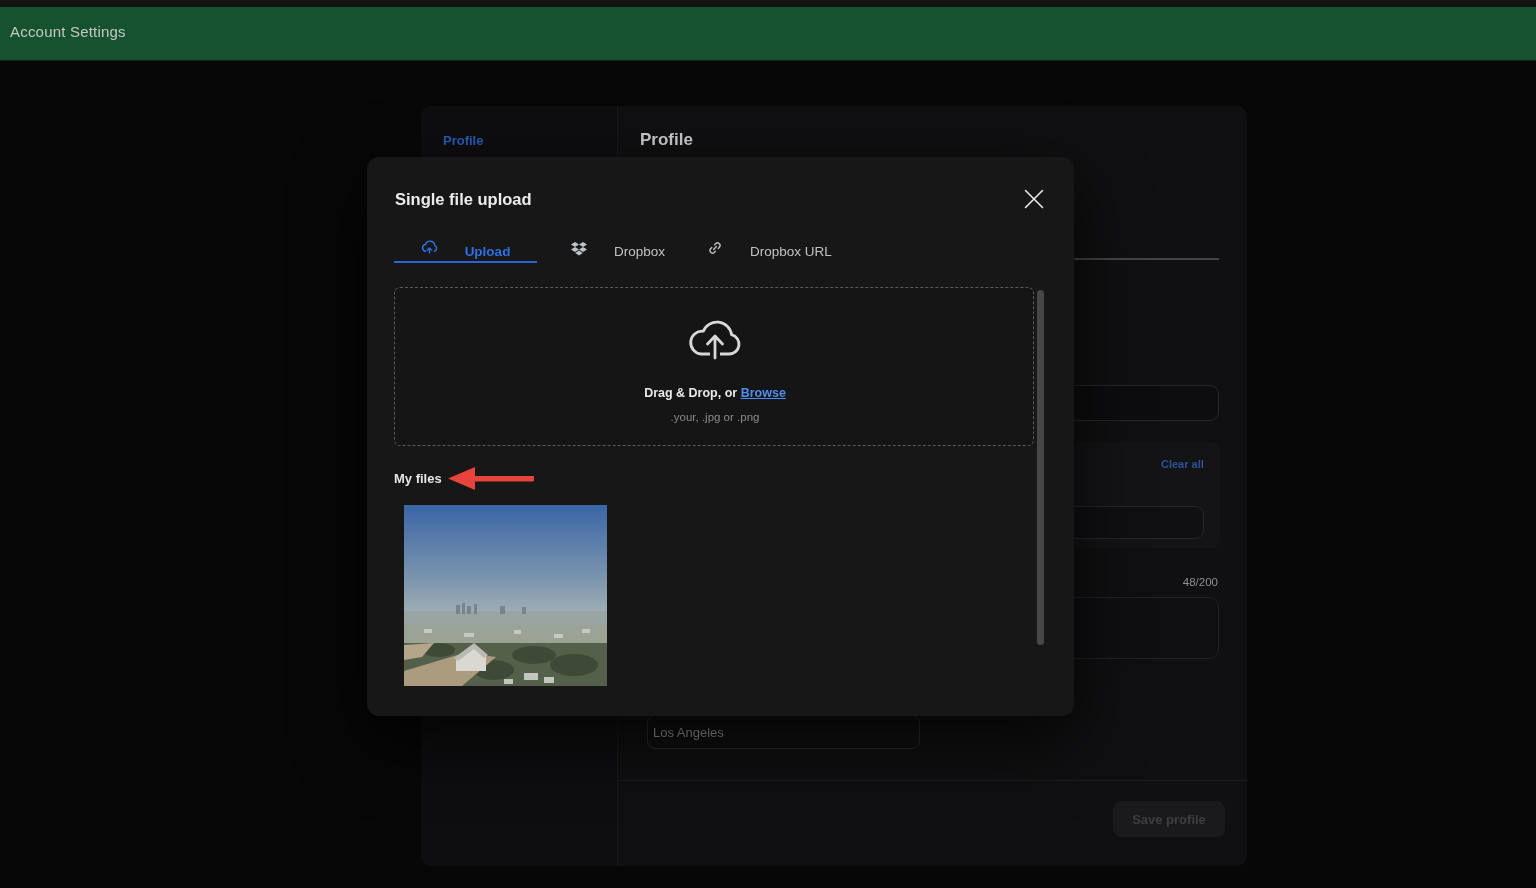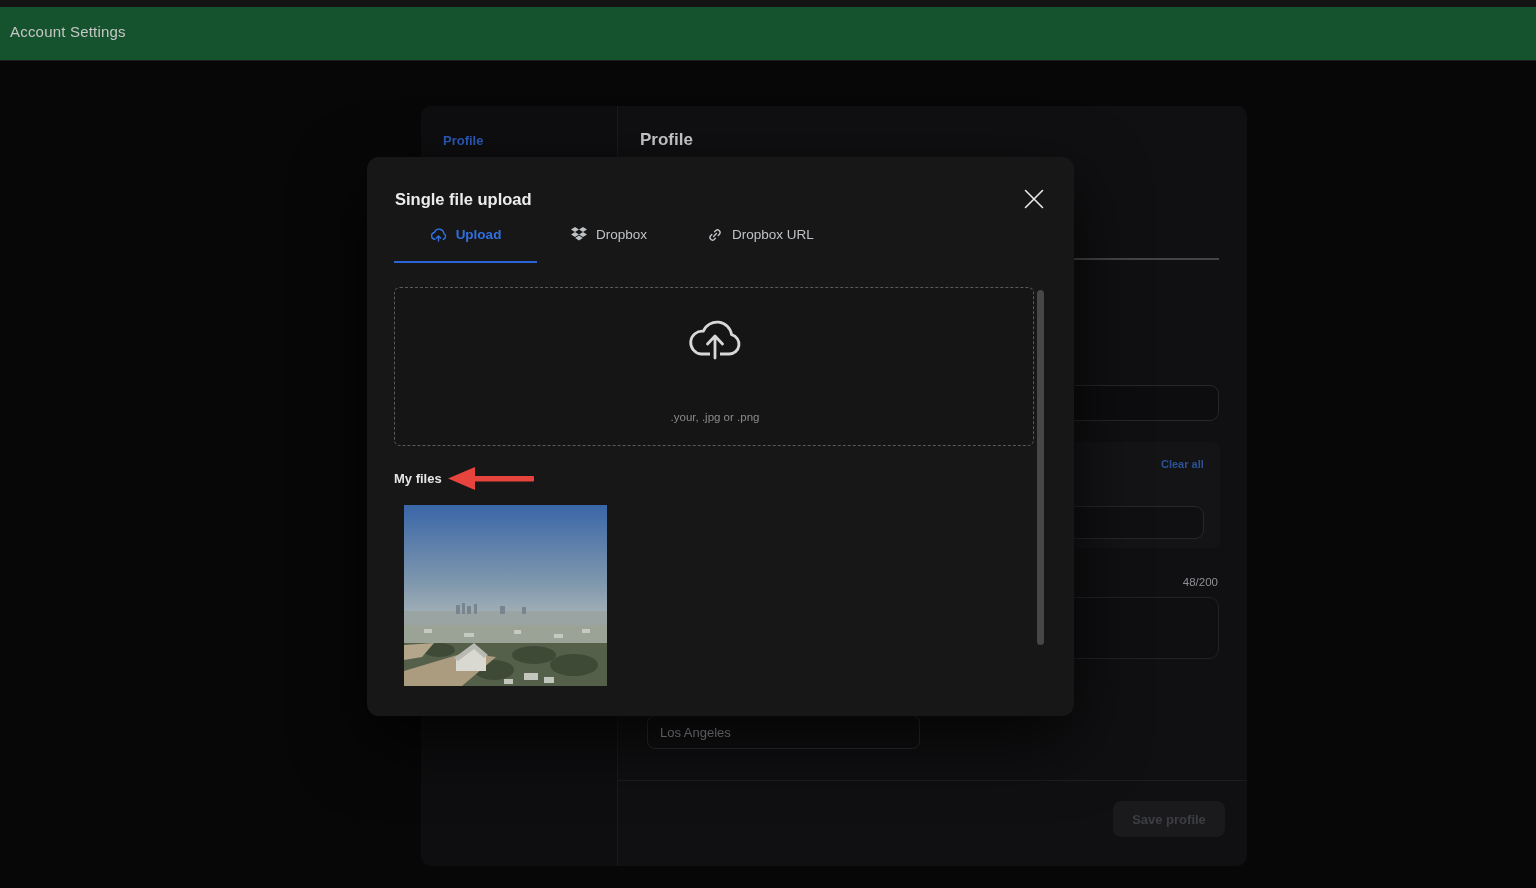--- a/index.html
+++ b/index.html
@@ -28,37 +28,37 @@
                  background:#141417; border-radius:8px; }
   .clear-all   { position:absolute; left:740px; top:352px; font-size:11px; font-weight:700; color:#2c5296; cursor:pointer; }
   .frag-input2 { position:absolute; left:560px; top:400px; width:223px; height:33px;
                  border:1px solid #27272a; border-radius:9px; background:#101013; }
   .char-counter{ position:absolute; left:749px; top:470px; width:48px; text-align:right;
                  font-size:11.5px; font-weight:400; color:#8f9094; }
   .frag-textarea{ position:absolute; left:560px; top:491px; width:238px; height:62px;
                  border:1px solid #232326; border-radius:10px; background:#0f0f12; }
   .city-input  { position:absolute; left:226px; top:609px; width:273px; height:34px;
                  border:1px solid #2c2c2e; border-radius:8px; background:transparent;
-                 color:#989ba0; font-size:13px; padding:0 12px; outline:none;
+                 color:#989ba0; font-size:13px; padding:0 5px; outline:none;
                  font-family:"Liberation Sans", sans-serif; }
   .footer-divider{ position:absolute; left:197px; top:674px; width:629px; height:1px; background:#1d1d1f; }
   .save-btn    { position:absolute; left:692px; top:695px; width:112px; height:36px;
                  background:#1a1a1c; color:#3d3e42; font-size:13px; font-weight:700;
                  border:none; border-radius:8px; cursor:default; font-family:"Liberation Sans", sans-serif; }
 
   
   .modal { position:absolute; left:367px; top:157px; width:707px; height:559px;
            background:#171717; border-radius:12px; z-index:10;
            box-shadow:0 24px 70px rgba(0,0,0,.75); }
   .modal-title { position:absolute; left:28px; top:33px; font-size:16.5px; font-weight:700; color:#ececed; }
   .modal-close { position:absolute; left:653px; top:29px; width:28px; height:28px; cursor:pointer;
                  display:flex; align-items:center; justify-content:center; background:none; border:none; }
 
   .tabs { position:absolute; left:0; top:70px; width:707px; height:36px; }
-  .tab  { position:absolute; top:0; height:32px; display:flex; align-items:flex-start; gap:9px;
+  .tab  { position:absolute; top:0; height:32px; display:flex; align-items:flex-end; gap:27px;
           font-size:13.5px; cursor:pointer; }
   .tab-upload  { left:27px; width:143px; justify-content:center; color:#2f6fe0; font-weight:600; }
   .tab-dropbox { left:204px; color:#bfc2c6; }
   .tab-import  { left:340px; color:#bfc2c6; }
   .tab-underline { position:absolute; left:27px; top:34px; width:143px; height:2px; background:#2b63d9; }
 
   .dropzone { position:absolute; left:27px; top:130px; width:640px; height:159px;
               border:1px dashed #5a5a5a; border-radius:6px; background:#151515; cursor:pointer; }
   .dz-icon  { position:absolute; left:289px; top:26px; }
   .dz-text  { position:absolute; left:0; top:98px; width:640px; text-align:center;
@@ -156,20 +156,24 @@
     <div class="tab-underline"></div>
   </nav>
 
   <div class="dropzone">
     <div class="dz-icon">
       <svg width="62" height="50" viewBox="0 0 62 50" fill="none">
         <path d="M17 40 H45 A9.8 9.8 0 0 0 47.6 20.7 A14.8 14.8 0 0 0 19.3 17.2 A10.8 10.8 0 0 0 17 40 Z" stroke="#d8d8d8" stroke-width="2.8" stroke-linejoin="round"></path>
         <path d="M31 18 V46" stroke="#151515" stroke-width="10"></path>
         <path d="M31 44 V23 M23.5 30 L31 22 L38.5 30" stroke="#d8d8d8" stroke-width="2.8" stroke-linecap="round" stroke-linejoin="round"></path>
       </svg>
+    </div>
+    <div class="dz-text">
+      <span>Drag &amp; Drop, or</span>
+      <a class="dz-browse">Browse</a>
     </div>
     <div class="dz-formats">.your, .jpg or .png</div>
   </div>
 
   <div class="modal-scrollbar"></div>
 
   <div class="my-files">My files</div>
 
   <div class="annot-arrow">
     <svg width="86" height="28" viewBox="0 0 86 28" fill="#e8443e">

